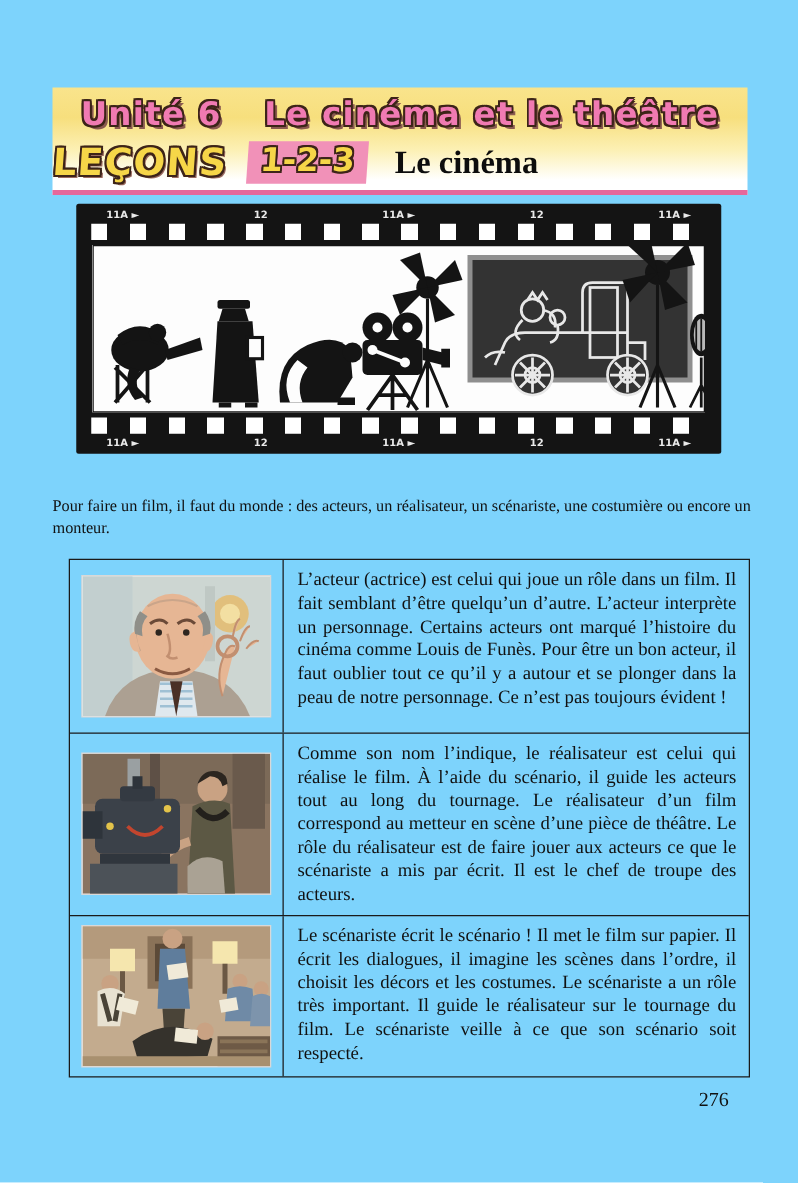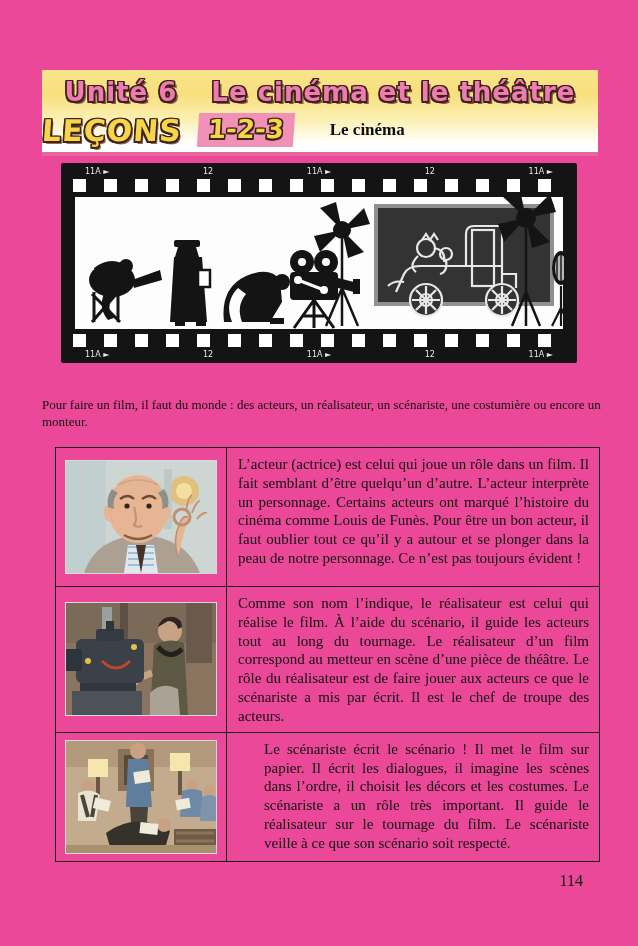--- a/index.html
+++ b/index.html
@@ -1,16 +1,16 @@
 <!DOCTYPE html>
 <html lang="fr"><head>
 <meta charset="utf-8">
 <style>
   html,body{margin:0;padding:0;background:#ffffff;}
-  .page{position:relative;width:638px;height:946px;background:#ec4899;overflow:hidden;
+  .page{position:relative;width:638px;height:946px;background:#7dd3fc;overflow:hidden;
         font-family:"Liberation Serif","DejaVu Serif",serif;color:#111;}
 
   
   .banner{position:absolute;top:70px;left:42px;width:556px;
           background:linear-gradient(180deg,#f9e48c 0%,#f7df7d 28%,#fcf0b4 58%,#ffffff 86%);}
   .unit-title-row{padding-top:7px;text-align:center;white-space:nowrap;
           font-family:"DejaVu Sans","Liberation Sans",sans-serif;font-weight:800;
           font-size:26px;letter-spacing:1px;color:#f07ab2;
           text-shadow:-1.5px -1.5px 0 #3d2418,1.5px -1.5px 0 #3d2418,
                       -1.5px 1.5px 0 #3d2418,1.5px 1.5px 0 #3d2418,
@@ -24,29 +24,29 @@
                       -1.5px 1.5px 0 #3d2418,1.5px 1.5px 0 #3d2418,
                       -1.5px 0 0 #3d2418,1.5px 0 0 #3d2418,
                       0 -1.5px 0 #3d2418,0 1.5px 0 #3d2418,2.5px 2.5px 0 #9a6a60;}
   .lessons-badge{margin-left:16px;background:#f191b8;padding:1px 10px 3px;
           font-family:"DejaVu Sans","Liberation Sans",sans-serif;font-weight:800;
           font-size:26px;color:#f6d648;transform:skewX(-4deg);
           text-shadow:-1.5px -1.5px 0 #3d2418,1.5px -1.5px 0 #3d2418,
                       -1.5px 1.5px 0 #3d2418,1.5px 1.5px 0 #3d2418,
                       -1.5px 0 0 #3d2418,1.5px 0 0 #3d2418,
                       0 -1.5px 0 #3d2418,0 1.5px 0 #3d2418;}
-  .section-title{margin-left:36px;font-weight:700;font-size:17px;color:#0d0d0d;}
+  .section-title{margin-left:22px;font-weight:700;font-size:26px;color:#0d0d0d;}
   .pink-rule{height:4px;background:#e5679b;margin-top:3px;}
 
   
   .filmstrip{position:absolute;top:163px;left:61px;width:516px;height:200px;
              background:#141414;border-radius:2px;}
   .fs-label-row{display:flex;justify-content:space-between;align-items:center;
              height:13px;padding:2px 24px 0;color:#e9e9e9;
-             font-family:"DejaVu Sans","Liberation Sans",sans-serif;font-size:8px;font-weight:400;}
+             font-family:"DejaVu Sans","Liberation Sans",sans-serif;font-size:8px;font-weight:700;}
   .fs-label-row.bottom{padding:0 24px 2px;}
   .fs-holes{height:13px;margin:1px 12px 0;
              background:repeating-linear-gradient(90deg,#ffffff 0 13px,transparent 13px 31px);}
   .fs-holes.bottom{position:absolute;left:0;right:0;bottom:16px;margin:0 12px;}
   .fs-frame{position:absolute;top:33px;left:13px;right:13px;bottom:33px;background:#fdfdfd;
              box-shadow:inset 0 0 0 1px #141414;}
   .fs-frame svg{display:block;width:100%;height:100%;}
   .fs-bottom-labels{position:absolute;left:0;right:0;bottom:0;}
 
   
@@ -57,21 +57,21 @@
 
   
   .lex-table{position:absolute;top:447px;left:55px;width:545px;
              border:1.5px solid #1a1a1a;box-sizing:border-box;}
   .lex-row{display:grid;grid-template-columns:171px 1fr;}
   .lex-row + .lex-row{border-top:1.5px solid #1a1a1a;}
   .img-cell{border-right:1.5px solid #1a1a1a;display:flex;align-items:center;justify-content:center;}
   .photo{width:150px;height:112px;background:#fff;box-shadow:0 0 0 1px #d8d8d8;}
   .photo svg{display:block;width:100%;height:100%;}
   .txt-cell{padding:7px 10px 6px 11px;font-size:15px;line-height:1.255;text-align:justify;}
-  .r1{min-height:138px;} .r2{min-height:135px;} .r3{min-height:128px;gap:26px;}
+  .r1{min-height:138px;} .r2{min-height:135px;} .r3{min-height:128px;}
 
   .page-number{position:absolute;top:872px;left:47px;width:536px;text-align:right;
              font-size:16px;color:#111;}
 </style>
 </head>
 <body>
 
 <div class="page">
 
   <div class="banner">
@@ -315,15 +315,15 @@
             <rect x="108" y="88" width="42" height="24" fill="#6e5a46"></rect>
             <path d="M110,92 h38 M110,100 h38" stroke="#8a7458" stroke-width="3"></path>
             <rect x="0" y="104" width="150" height="8" fill="#a8906f"></rect>
           </svg>
         </div>
       </div>
       <div class="txt-cell">Le scénariste écrit le scénario ! Il met le film sur papier. Il écrit les dialogues, il imagine les scènes dans l’ordre, il choisit les décors et les costumes. Le scénariste a un rôle très important. Il guide le réalisateur sur le tournage du film. Le scénariste veille à ce que son scénario soit respecté.</div>
     </div>
   </div>
 
-  <div class="page-number">114</div>
+  <div class="page-number">276</div>
 
 </div>
 
 </body></html>

